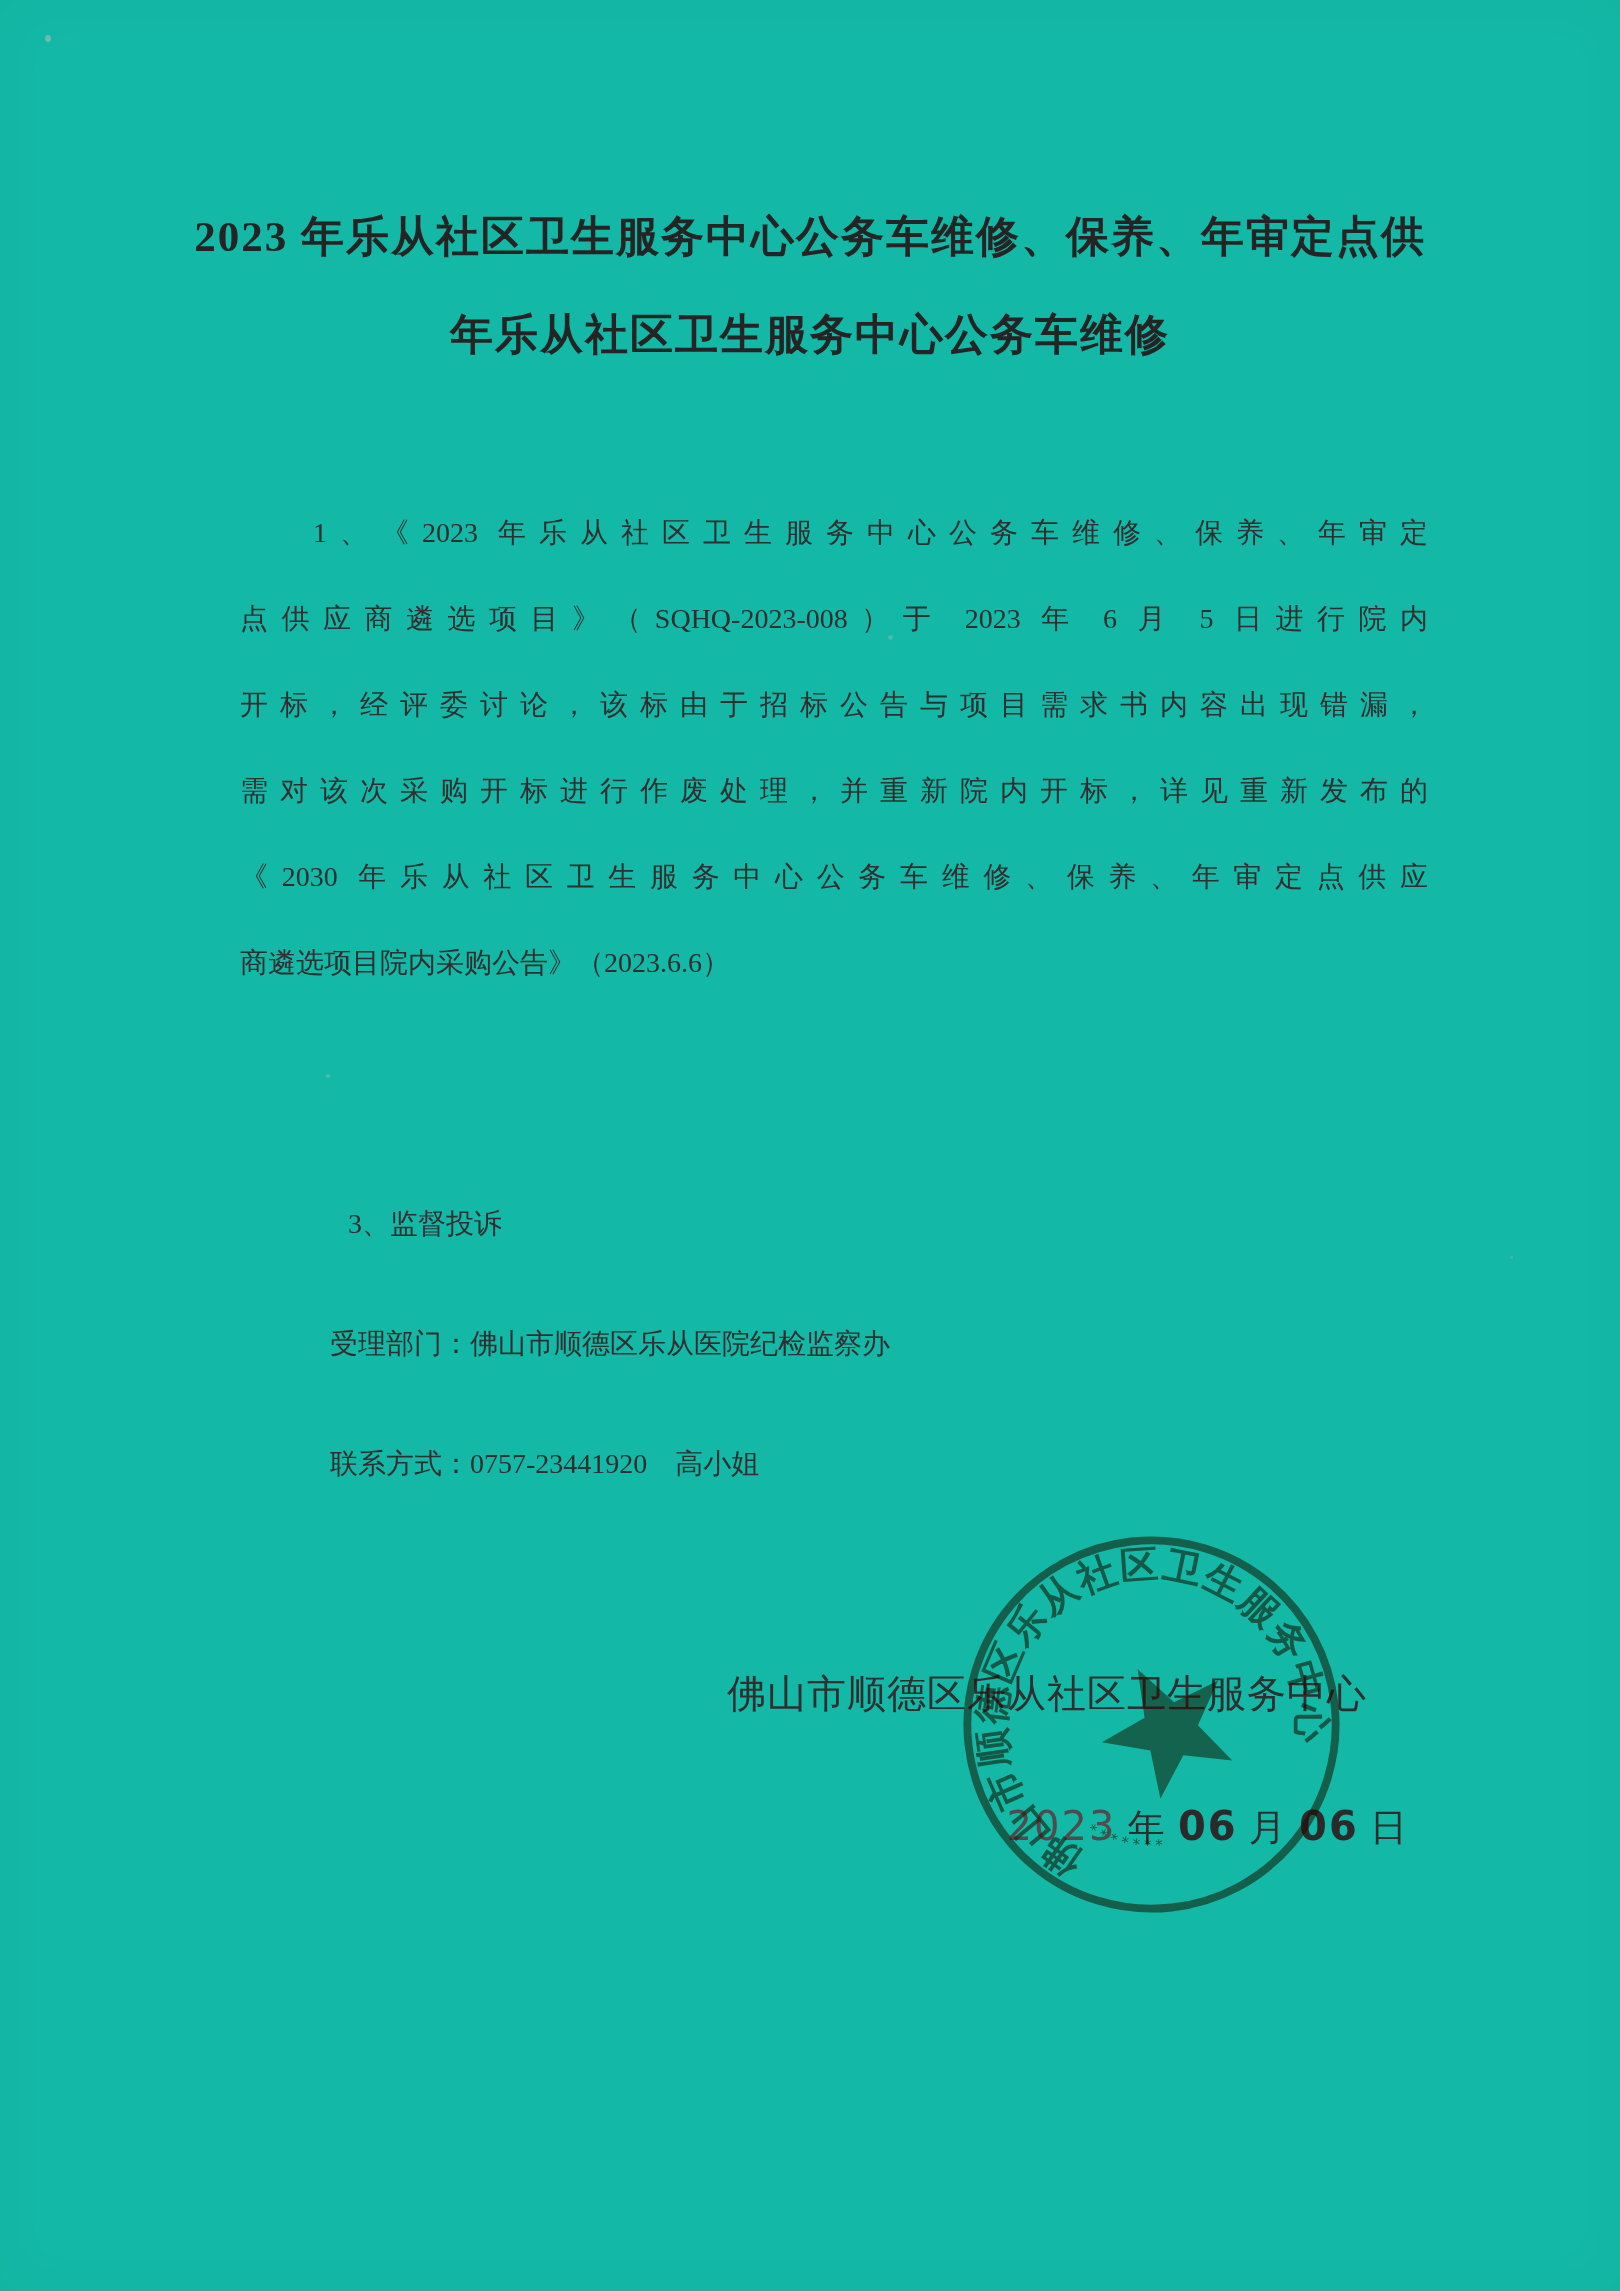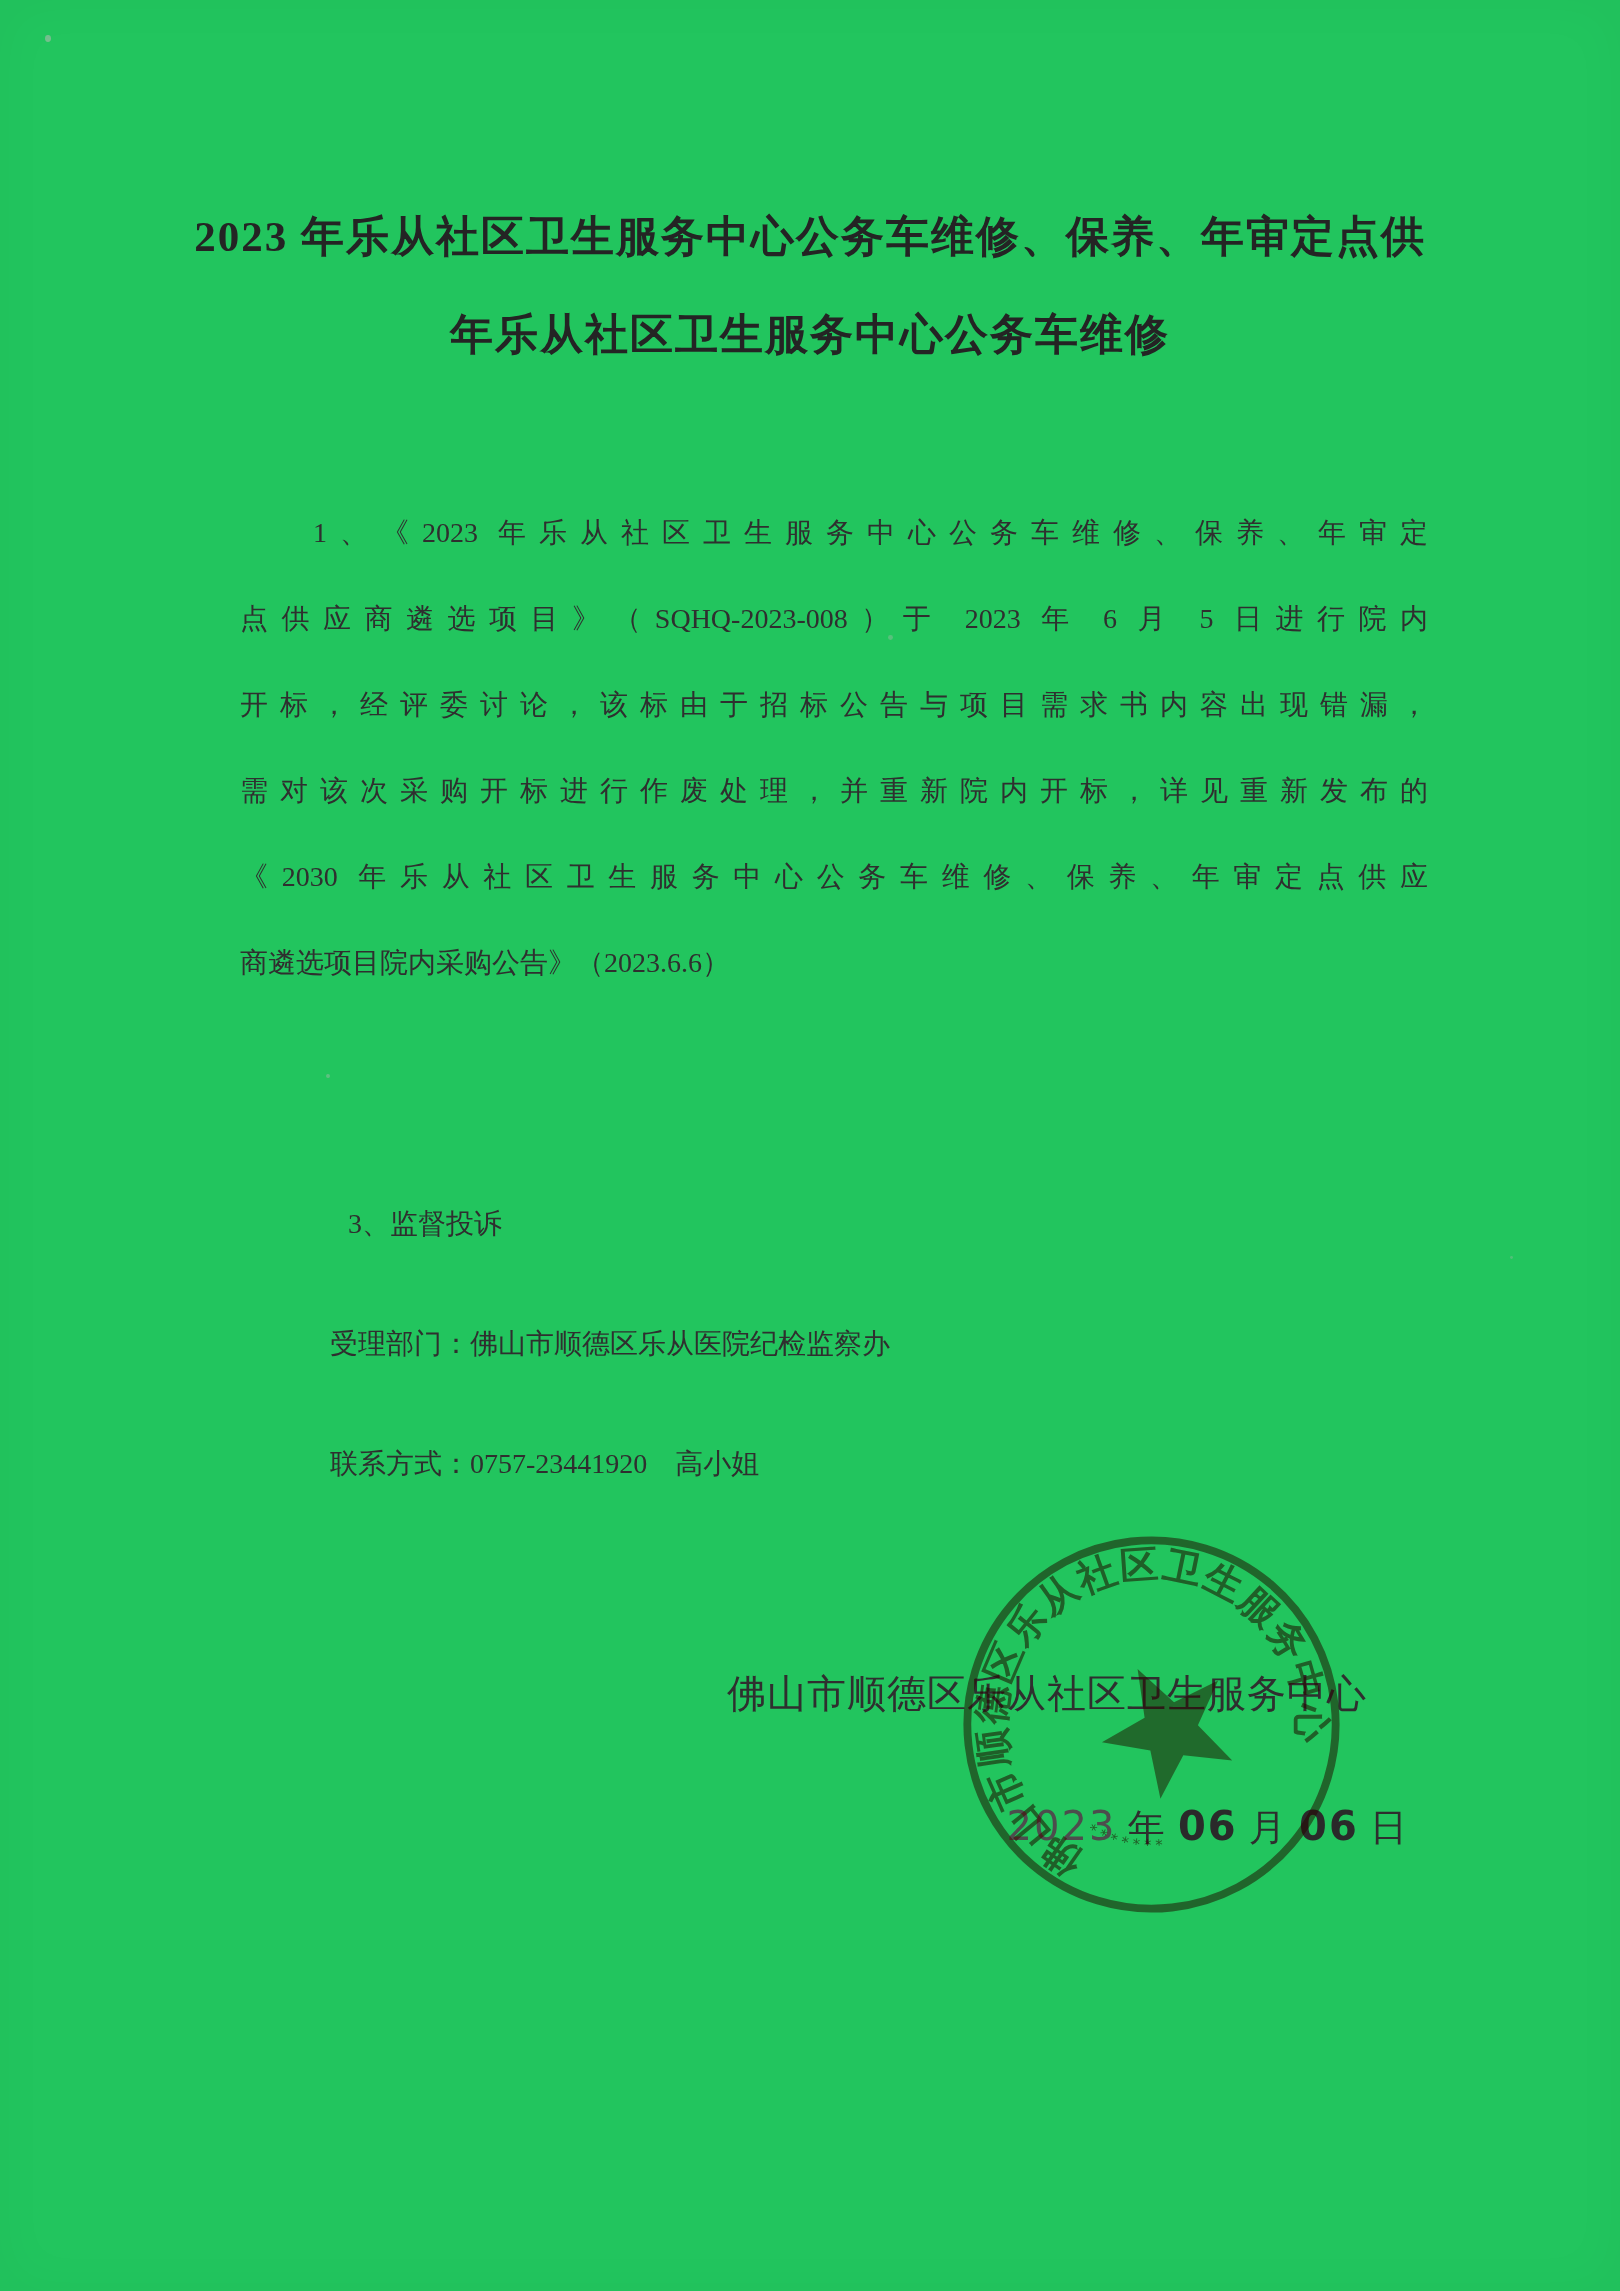--- a/index.html
+++ b/index.html
@@ -1,20 +1,20 @@
 <!DOCTYPE html>
 <html><head>
 <meta charset="utf-8">
 <style>
   html,body{margin:0;padding:0;background:#e9e9e9;}
   .page{
     position:relative;
     width:1620px;height:2292px;
     margin:0 auto;
-    background:#22c55e;
+    background:#14b8a6;
     overflow:hidden;
     font-family:"Liberation Serif","DejaVu Serif",serif;
     color:#2e2e2e;
     box-shadow:inset 0 0 59px rgba(0,0,0,0.03);
   }
   .doc-title{
     position:absolute;top:188px;left:0;width:1620px;
     text-align:center;
     font-size:43px;line-height:98px;font-weight:bold;
     letter-spacing:2px;color:#242424;margin:0;

